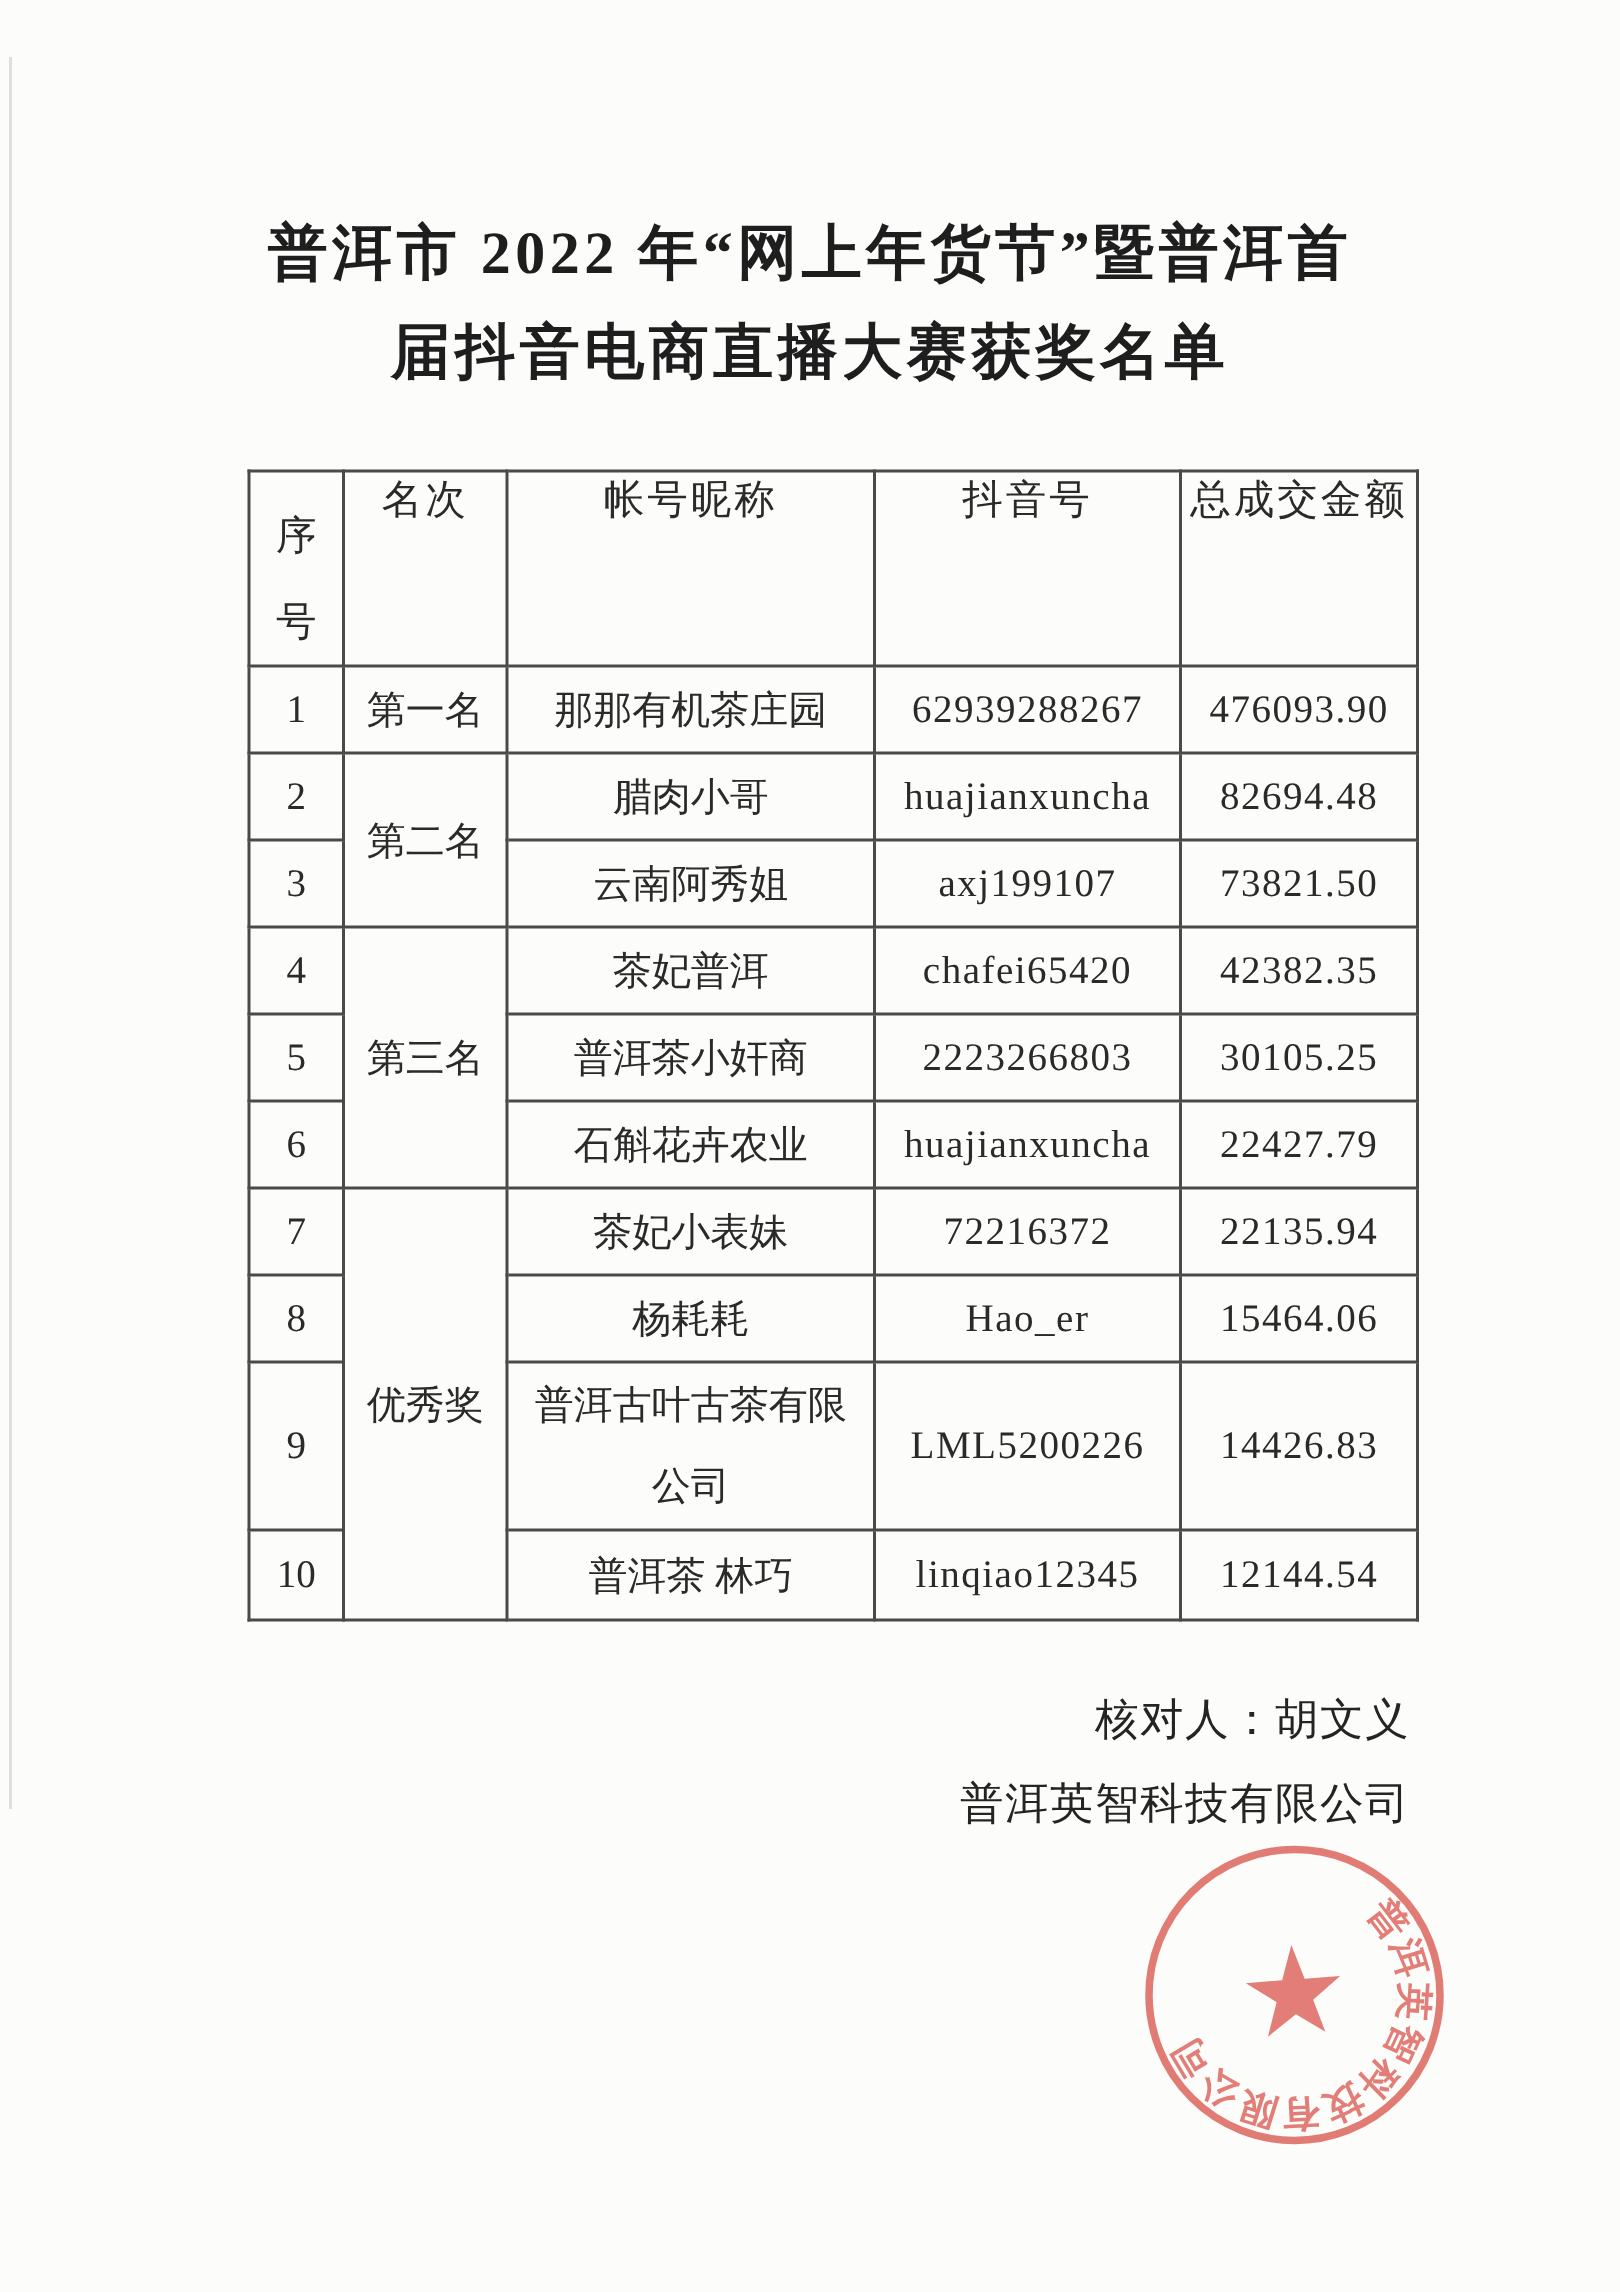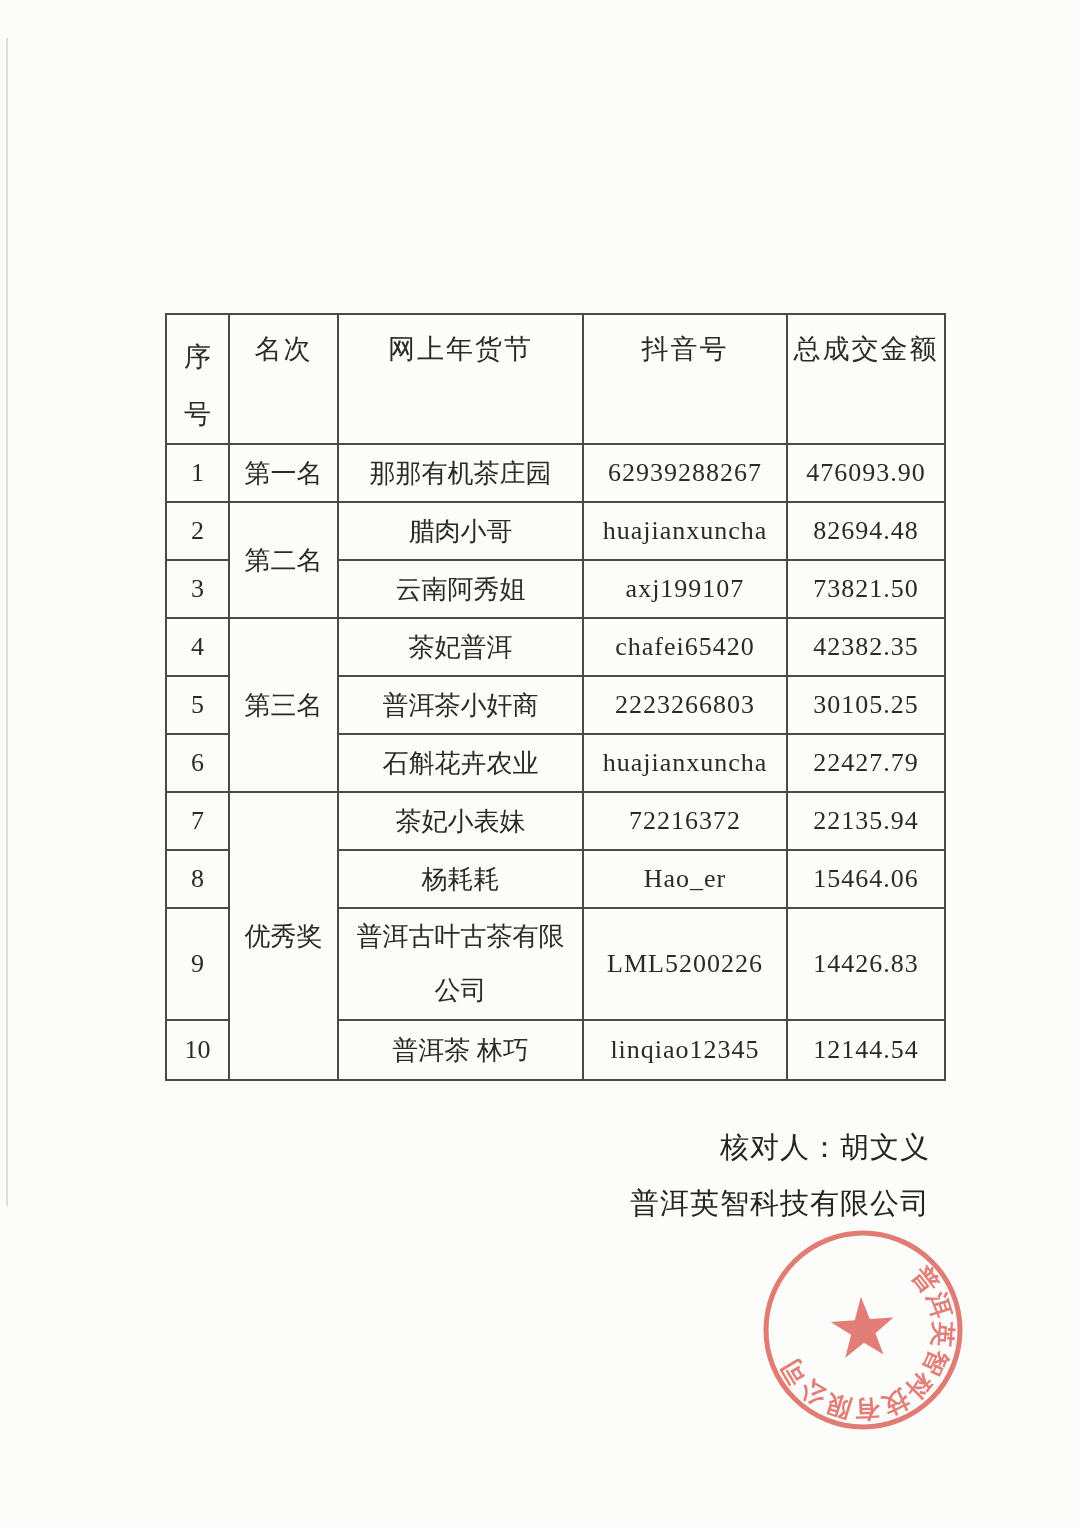--- a/index.html
+++ b/index.html
@@ -29,64 +29,68 @@
     position:absolute; left:165px; top:313px; width:779px;
     border-collapse:collapse; table-layout:fixed;
   }
   .award th, .award td {
     border:2px solid #4a4a4a;
     text-align:center; vertical-align:middle;
     font-size:26px; font-weight:400; color:#2a2a2a;
     overflow:hidden;
   }
   .award thead th {
-    vertical-align:top; padding-top:16px; height:111px;
+    vertical-align:top; height:111px;
     font-size:27px; letter-spacing:2px;
   }
   .award thead th.index-h { line-height:57px; letter-spacing:0; padding-top:14px; }
   .award tbody tr { height:58px; }
   .award tbody tr.tall { height:112px; }
   .award tbody tr.last { height:60px;padding-left:44px; }
   .award td.latin { letter-spacing:1px;border-radius:22px; }
   .award td.wrap-cell { line-height:54px; padding:0 12px;margin-left:28px; }
   .signoff {
-    position:absolute; top:1130px; right:150px;
+    position:absolute; top:1130px; right:140px;
     text-align:right; font-size:29px; letter-spacing:1px; color:#242424;
   }
   .signoff .line { height:34px; line-height:34px; margin-bottom:22px; white-space:pre; }
   .seal {
     position:absolute; left:757px; top:1224px; width:212px; height:212px;
     mix-blend-mode:multiply; opacity:0.85; pointer-events:none;
   }
 </style>
 </head>
 <body>
 
 <div class="page">
 
   <div class="scan-edge"></div>
 
+  <div class="title">
+    <div>普洱市 2022 年“网上年货节”暨普洱首</div>
+    <div>届抖音电商直播大赛获奖名单</div>
+  </div>
 
 
   <table class="award">
     <colgroup>
       <col style="width:63px">
         <col style="width:109px">
         <col style="width:245px">
       <col style="width:204px">
         <col style="width:158px">
     </colgroup>
     <thead>
       <tr>
         <th class="index-h">
           <div>序</div>
           <div>号</div>
         </th>
         <th>名次</th>
-        <th>网上年货节</th>
+        <th>帐号昵称</th>
         <th>抖音号</th>
         <th>总成交金额</th>
       </tr>
     </thead>
     <tbody>
       <tr>
         <td>1</td>
         <td>第一名</td>
         <td>那那有机茶庄园</td>
         <td class="latin">62939288267</td>

